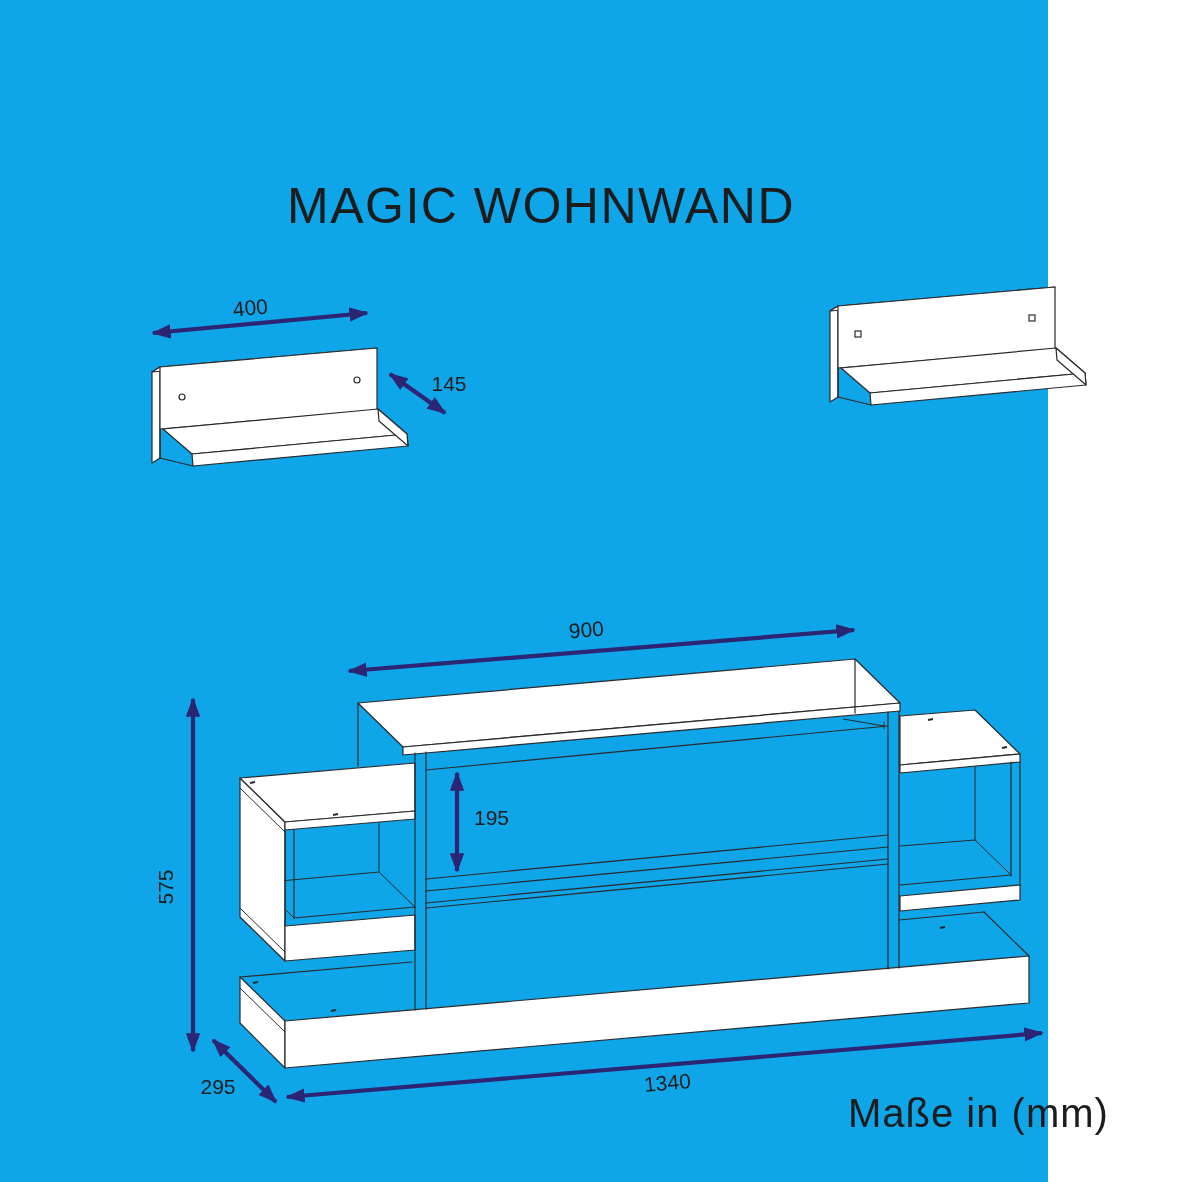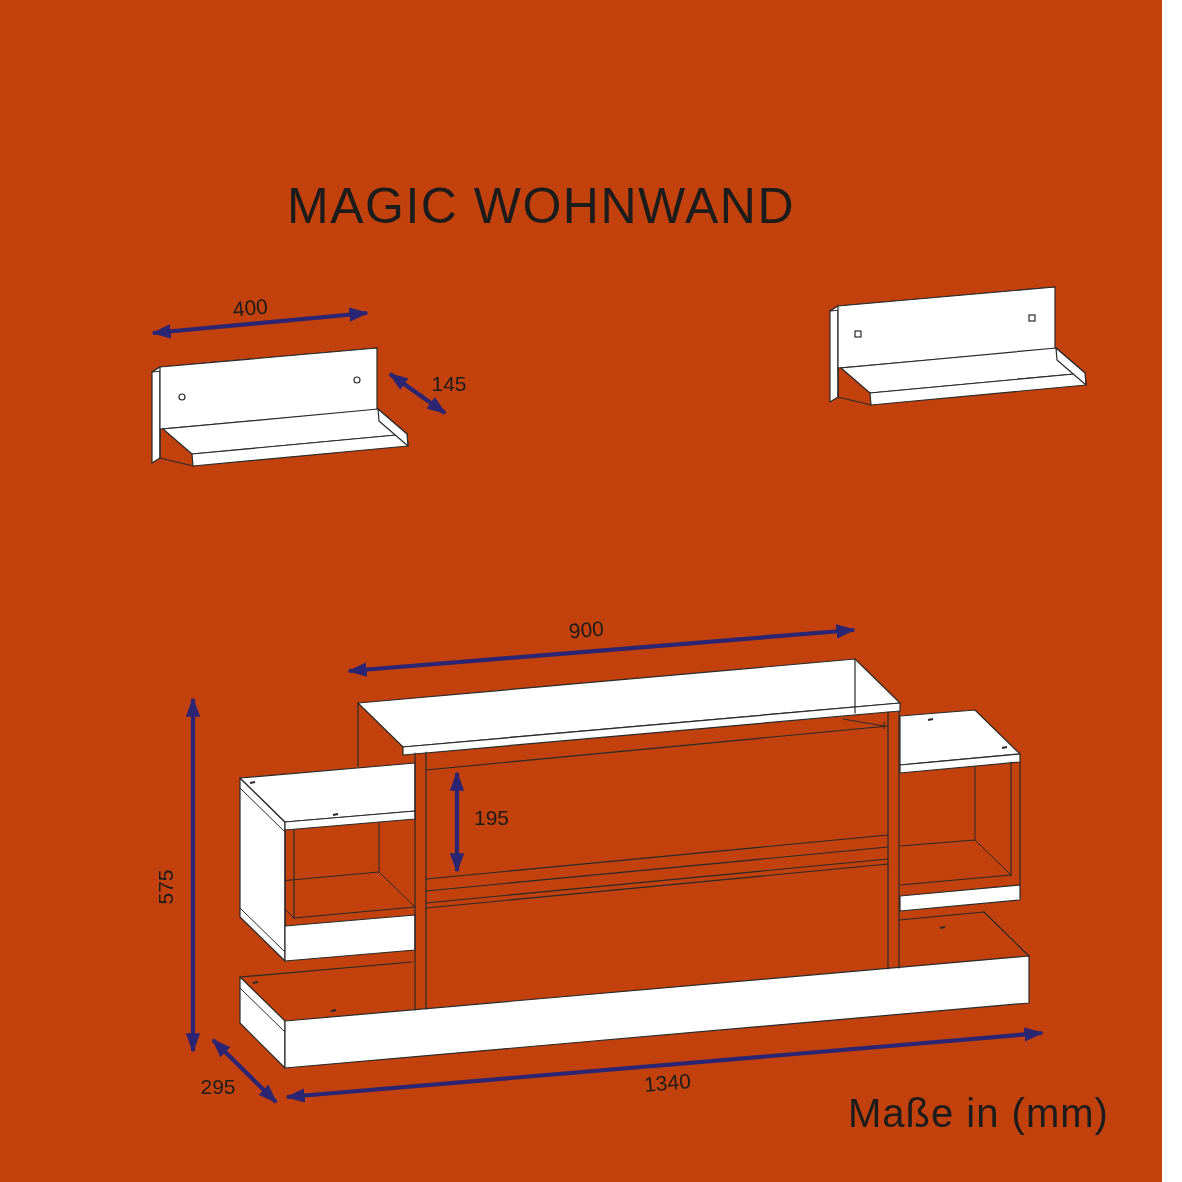--- a/index.html
+++ b/index.html
@@ -1,16 +1,16 @@
 <!DOCTYPE html>
 <html><head>
 <meta charset="utf-8">
 <style>
   html,body{margin:0;padding:0;background:#fff;}
-  .stage{width:1162px;height:1182px;background:#c2410c;position:relative;font-family:"Liberation Sans",sans-serif;}
+  .stage{width:1048px;height:1182px;background:#0ea5e9;position:relative;font-family:"Liberation Sans",sans-serif;}
   svg{display:block;}
   .face{fill:#ffffff;stroke:#2a2a2a;stroke-width:1.2;stroke-linejoin:round;}
   .edge{fill:none;stroke:#2a2a2a;stroke-width:1.2;stroke-linecap:round;}
   .thin{fill:none;stroke:#2a2a2a;stroke-width:1;}
   .hole{fill:#ffffff;stroke:#2a2a2a;stroke-width:1.2;}
   .tick{stroke:#2a2a2a;stroke-width:2;}
   .dims line{stroke:#2b2573;stroke-width:4.2;fill:none;}
   .dim-head{fill:#2b2573;}
   .lbl{fill:#1c1c1c;font-size:21px;}
   .lbl-mid{text-anchor:middle;}

